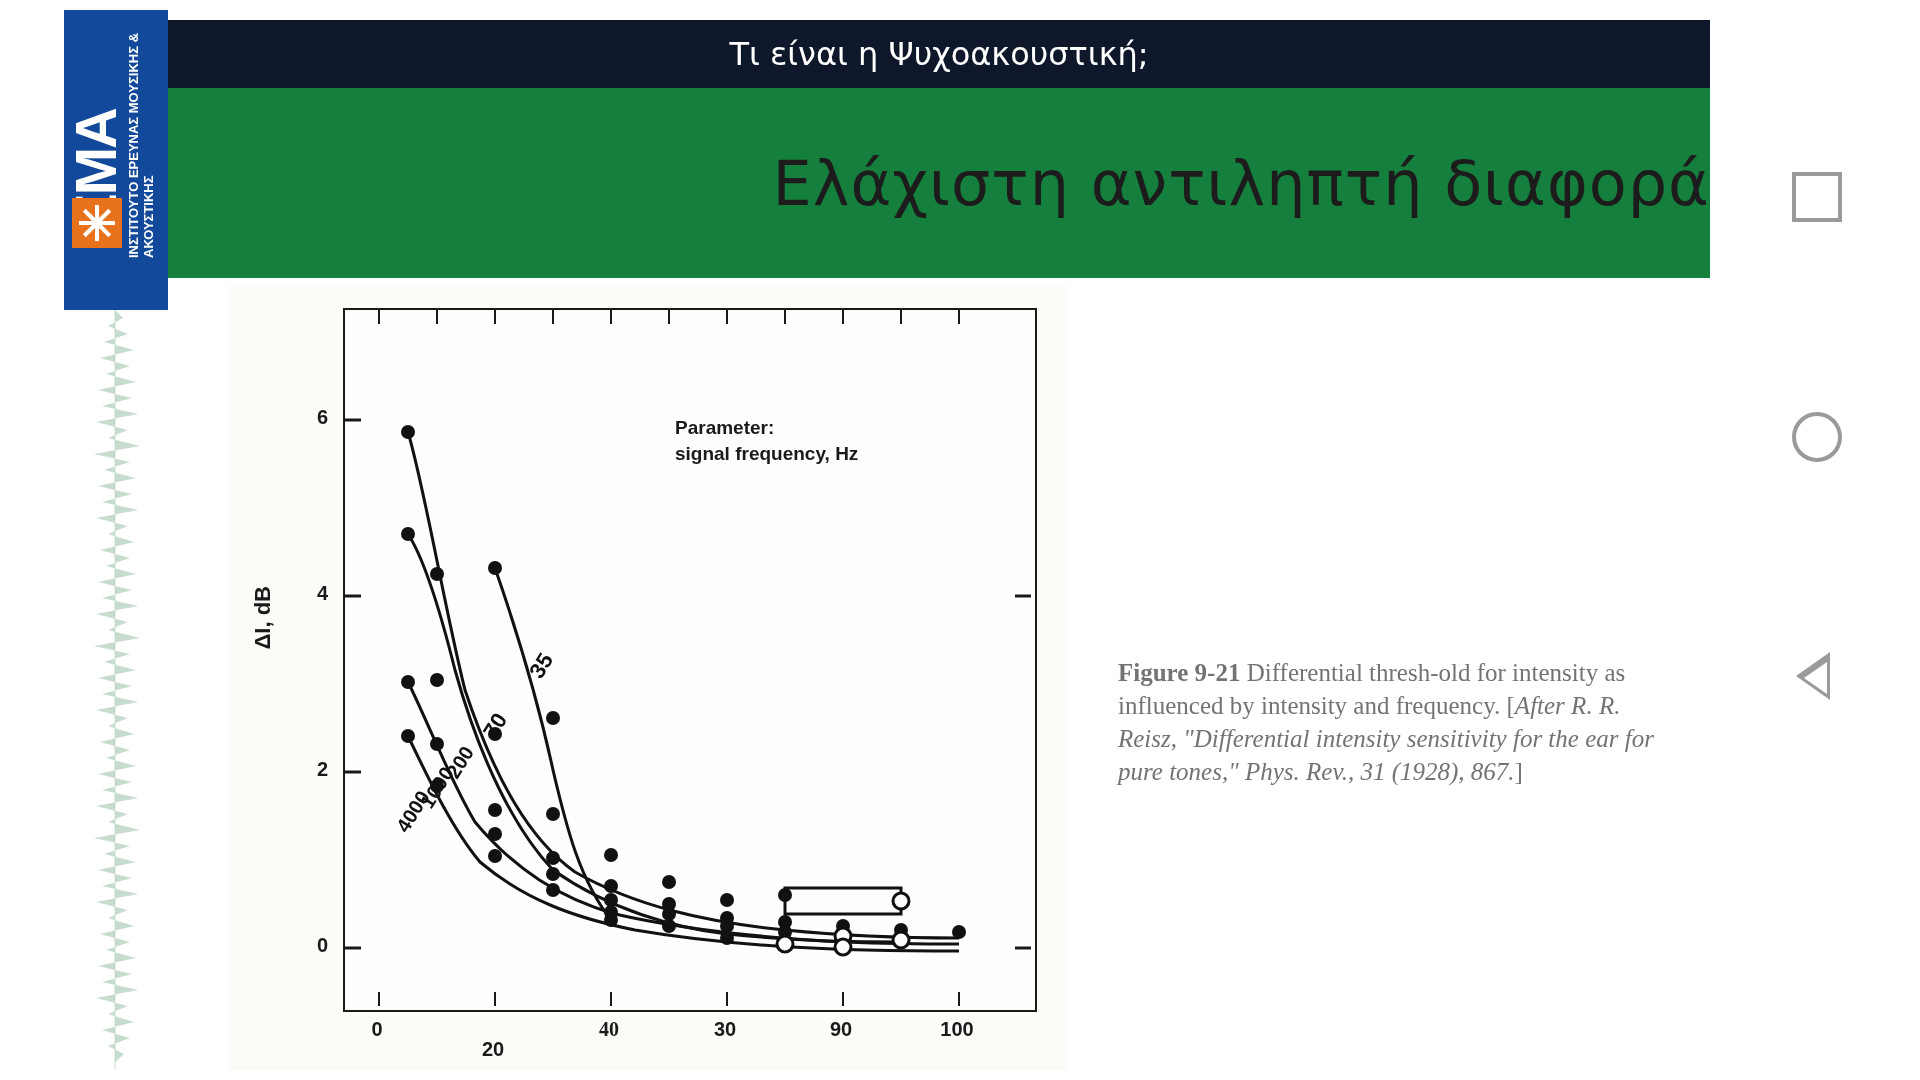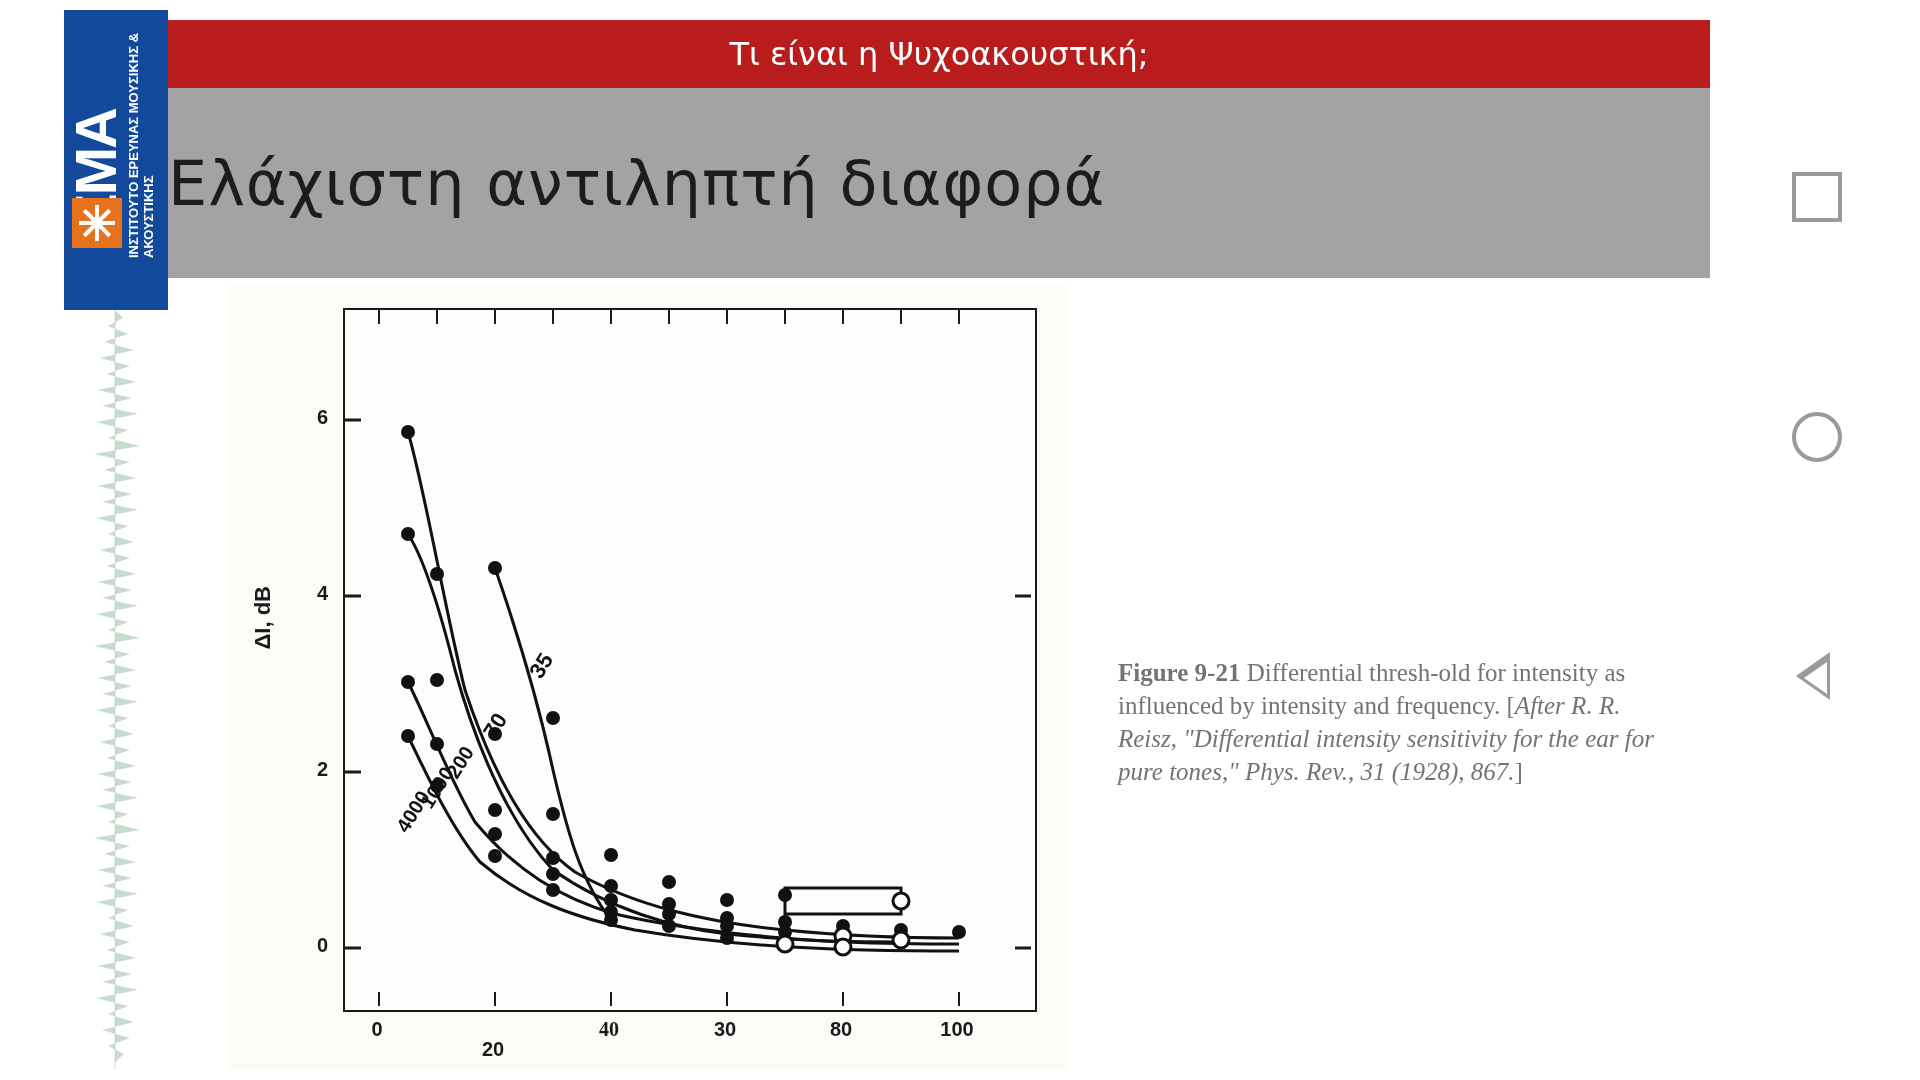--- a/index.html
+++ b/index.html
@@ -124,43 +124,43 @@
     height: 760px;
   }
 
   
   .header-bar {
     position: absolute;
     left: 112px;
     top: 10px;
     width: 1542px;
     height: 68px;
-    background: #b91c1c;
+    background: #0f172a;
     color: #ffffff;
     display: flex;
     align-items: center;
     justify-content: center;
   }
   .header-title {
     font-size: 32px;
     color: #ffffff;
     font-family: "DejaVu Sans", sans-serif;
   }
 
   
   .title-panel {
     position: absolute;
     left: 112px;
     top: 78px;
     width: 1542px;
     height: 190px;
-    background: #a3a3a3;
+    background: #15803d;
     display: flex;
     align-items: center;
-    justify-content: flex-start;
+    justify-content: flex-end;
   }
   .title-text {
     font-size: 62px;
     color: #1c1c1c;
     font-family: "DejaVu Sans", sans-serif;
     letter-spacing: 1px;
   }
 
   
   .content {
@@ -462,32 +462,34 @@
               <circle cx="498" cy="637" r="8"></circle>
             </g>
 
             <text x="196" y="370" font-family="Liberation Sans, sans-serif" font-size="22" font-weight="bold" fill="#111" transform="rotate(-58 196 370)">35</text>
             <text x="150" y="430" font-family="Liberation Sans, sans-serif" font-size="22" font-weight="bold" fill="#111" transform="rotate(-58 150 430)">70</text>
             <text x="112" y="470" font-family="Liberation Sans, sans-serif" font-size="20" font-weight="bold" fill="#111" transform="rotate(-58 112 470)">200</text>
             <text x="86" y="500" font-family="Liberation Sans, sans-serif" font-size="20" font-weight="bold" fill="#111" transform="rotate(-58 86 500)">1000</text>
             <text x="62" y="524" font-family="Liberation Sans, sans-serif" font-size="20" font-weight="bold" fill="#111" transform="rotate(-58 62 524)">4000</text>
           </svg>
 
+          <div class="param-note" style="white-space: pre-line;">Parameter:
+signal frequency, Hz</div>
         </div>
 
         <div class="ytick" style="left:70px; top:120px;">6</div>
         <div class="ytick" style="left:70px; top:296px;">4</div>
         <div class="ytick" style="left:70px; top:472px;">2</div>
         <div class="ytick" style="left:70px; top:648px;">0</div>
 
         <div class="xtick" style="left:126px; top:732px;">0</div>
         <div class="xtick" style="left:242px; top:752px;">20</div>
         <div class="xtick" style="left:358px; top:732px;font-family:Liberation Serif, serif;">40</div>
         <div class="xtick" style="left:474px; top:732px;">30</div>
-        <div class="xtick" style="left:590px; top:732px;">80</div>
+        <div class="xtick" style="left:590px; top:732px;">90</div>
         <div class="xtick" style="left:706px; top:732px;">100</div>
       </div>
 
       <div class="caption">
         <b>Figure 9-21</b>
         <span>Differential thresh-old for intensity as influenced by intensity and frequency.</span>
         <span>[</span><i>After</i>
         <i>R. R. Reisz,</i>
         <i>"Differential intensity sensitivity for the ear for pure tones,"</i>
         <i>Phys. Rev., 31 (1928), 867.</i><span>]</span>

